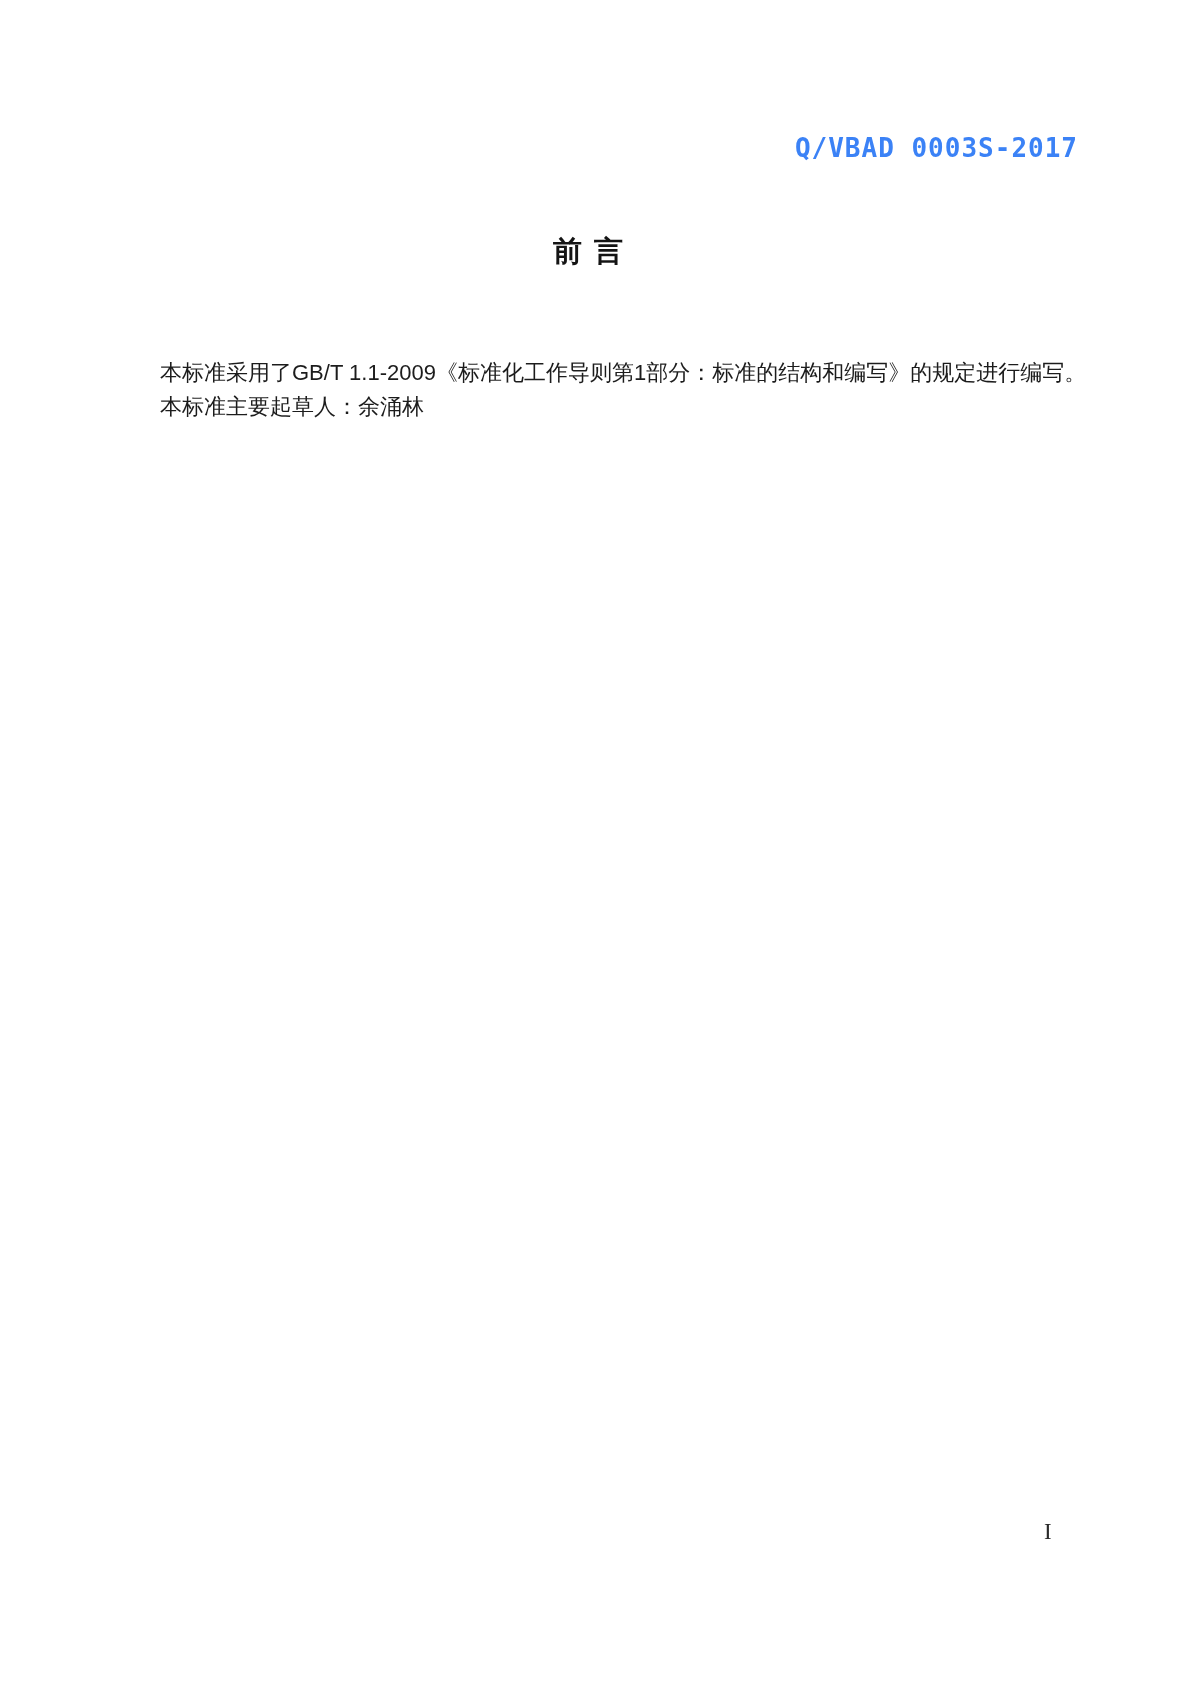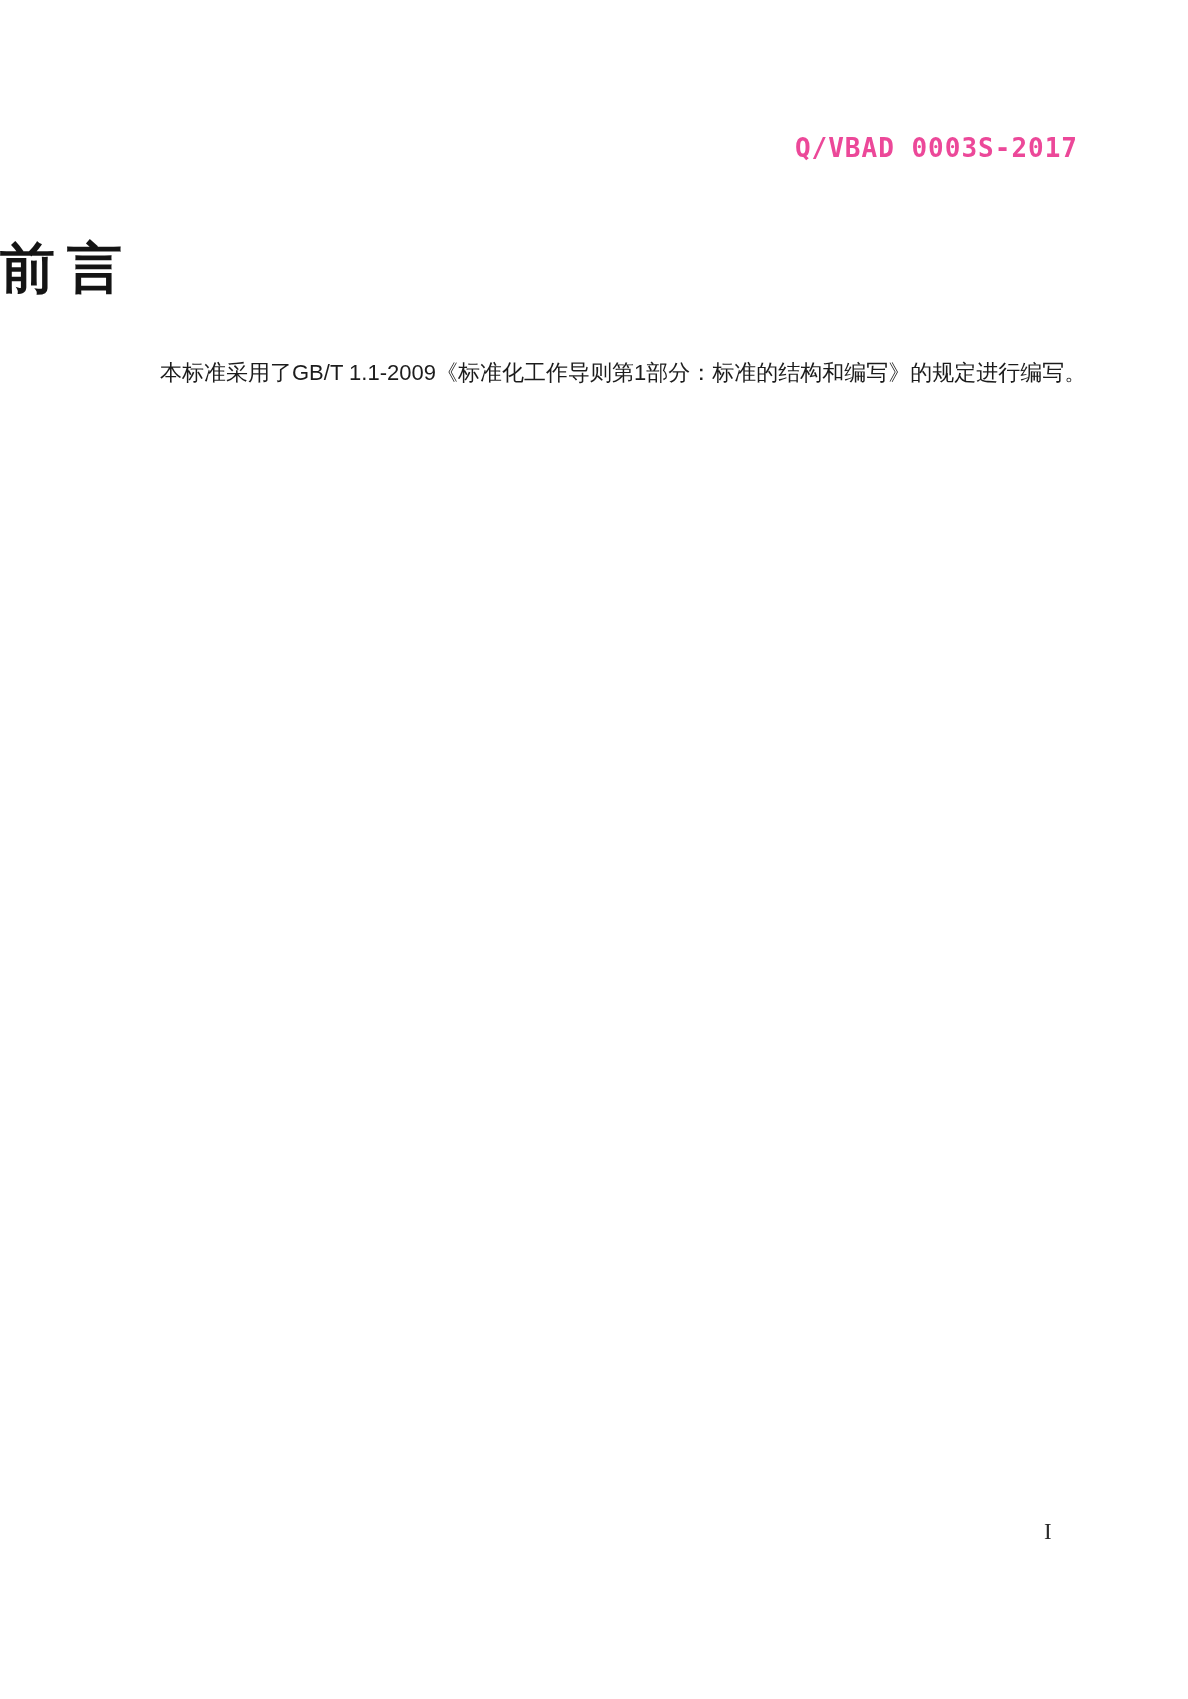--- a/index.html
+++ b/index.html
@@ -21,30 +21,31 @@
   .header-code {
     position: absolute;
     top: 133px;
     left: 0;
     width: 1078px;           
     text-align: right;
     font-family: "DejaVu Sans Mono", monospace;
     font-size: 26px;
     font-weight: 600;
     letter-spacing: 1px;
-    color: #ec4899;
+    color: #3b82f6;
     white-space: nowrap;
   }
   .doc-title {
     position: absolute;
     top: 232px;
     left: 0;
     width: 100%;
+    text-align: center;
     font-family: "Liberation Sans", sans-serif;
-    font-size: 55px;
+    font-size: 29px;
     font-weight: bold;
     letter-spacing: 12px;
     color: #141414;
   }
   .body-text {
     position: absolute;
     top: 356px;
     left: 160px;
     width: 900px;
     font-family: Liberation Sans, sans-serif;
@@ -69,17 +70,18 @@
 <body>
 
 <div class="page">
 
   <div class="header-code">Q/VBAD 0003S-2017</div>
 
   <h1 class="doc-title">前言</h1>
 
   <div class="body-text">
     <p>本标准采用了GB/T 1.1-2009《标准化工作导则第1部分：标准的结构和编写》的规定进行编写。</p>
+    <p>本标准主要起草人：余涌林</p>
   </div>
 
   <div class="page-number">I</div>
 
 </div>
 
 </body></html>

